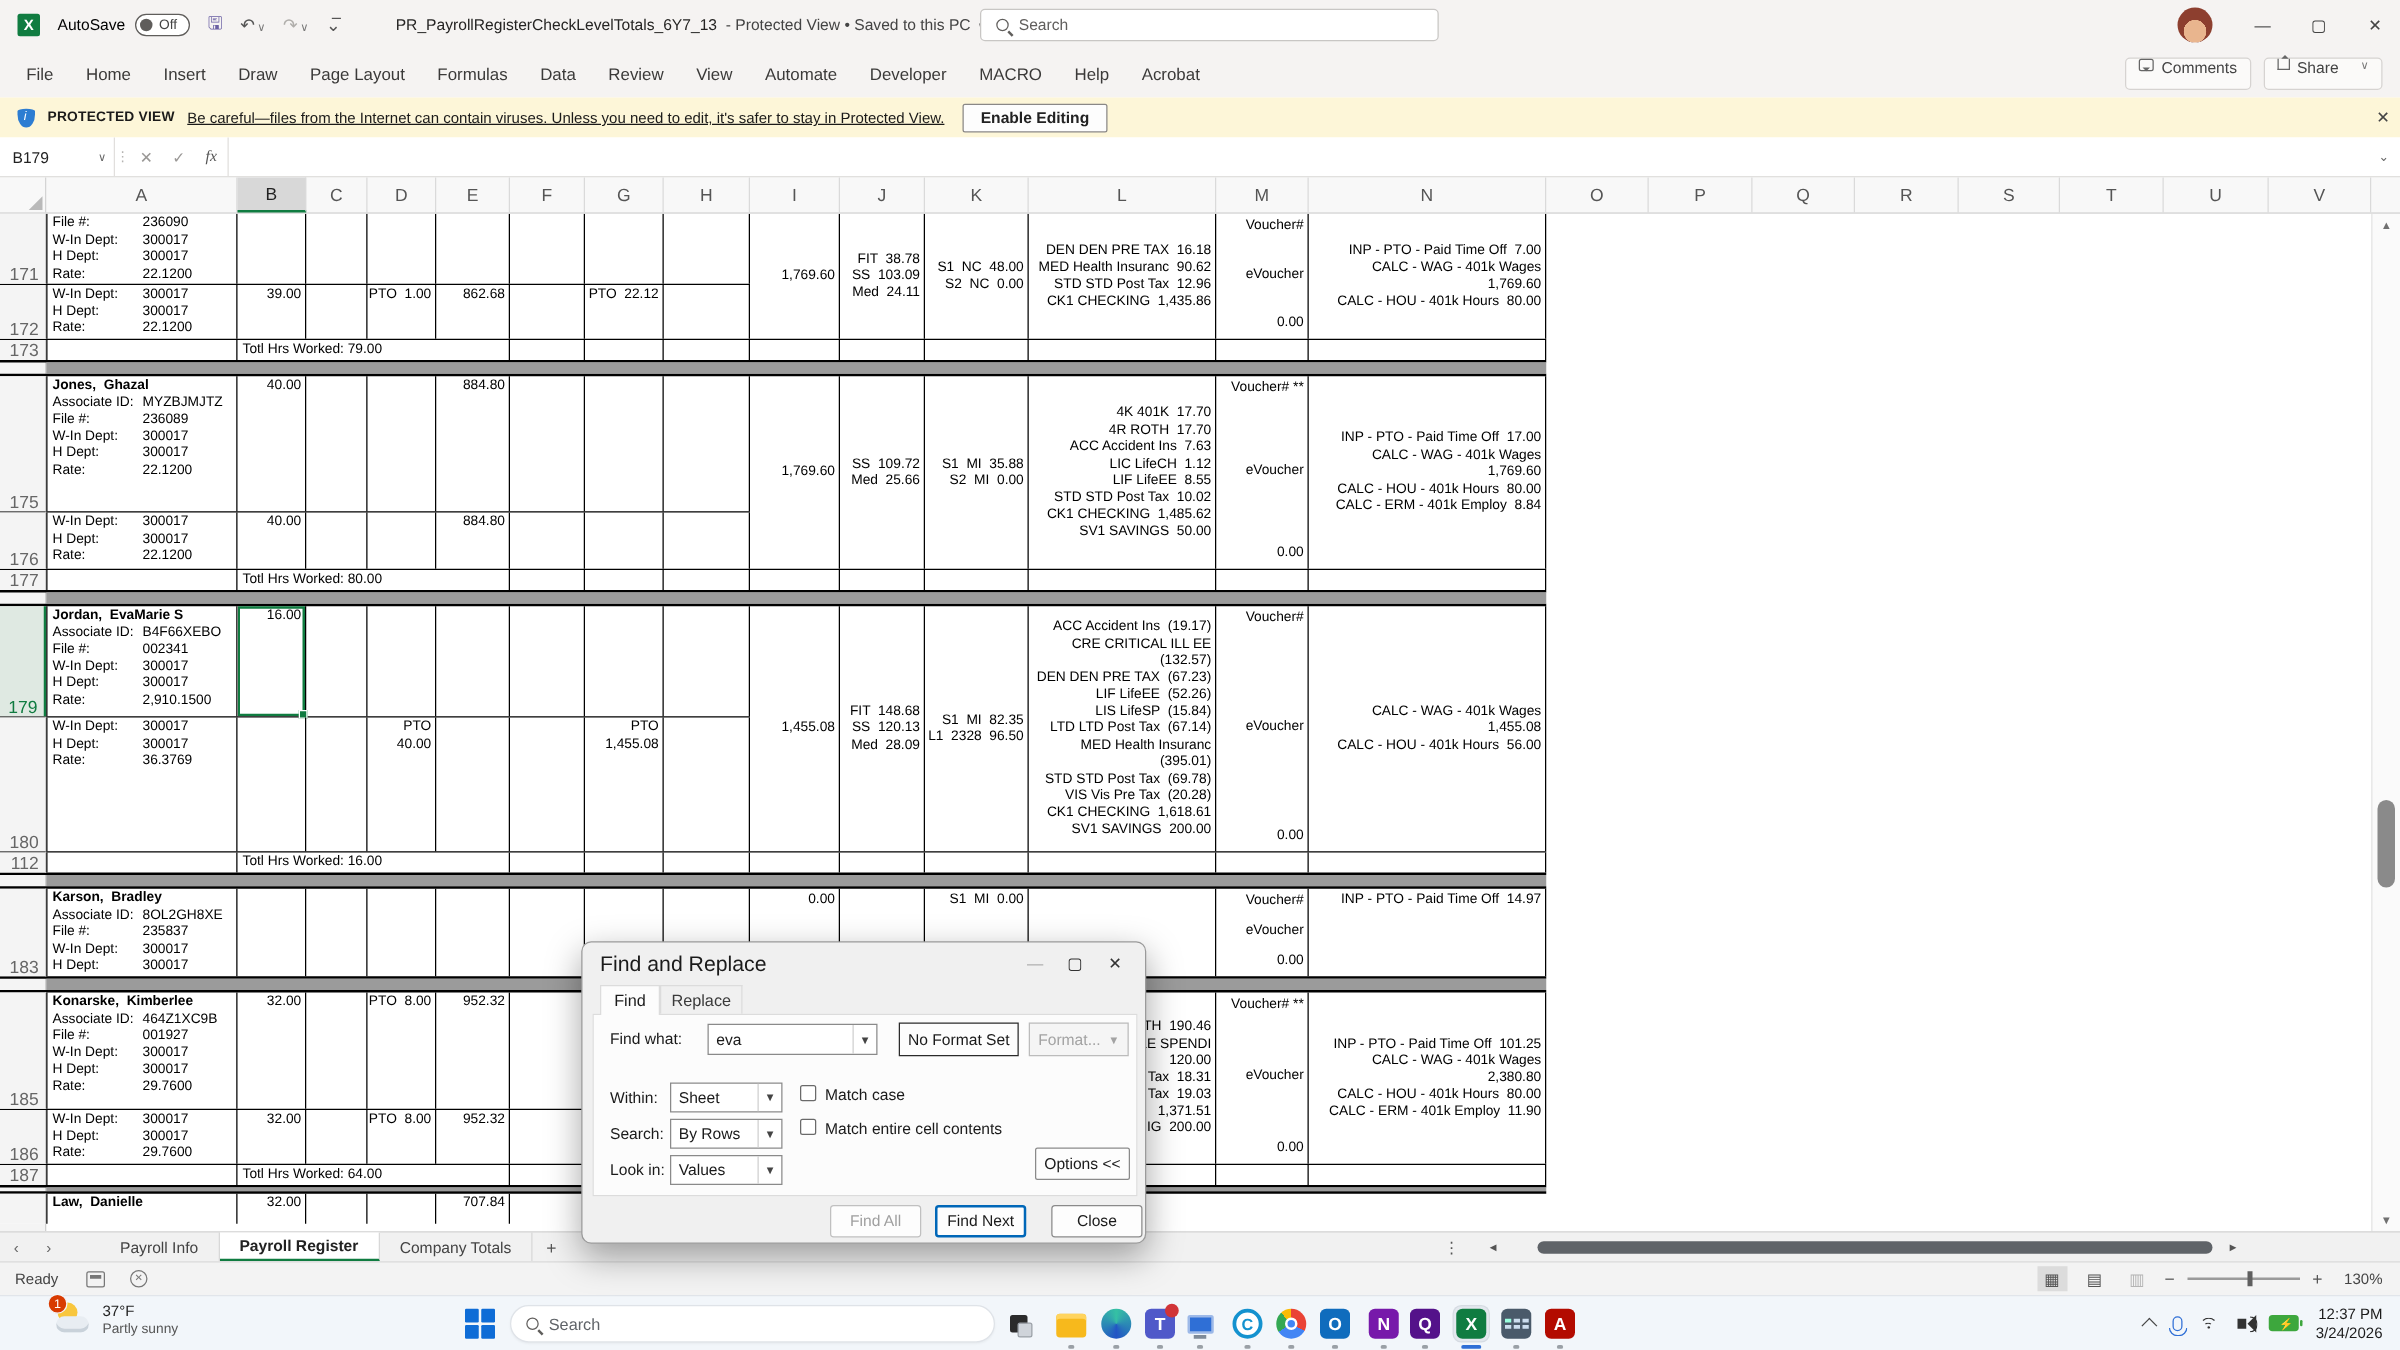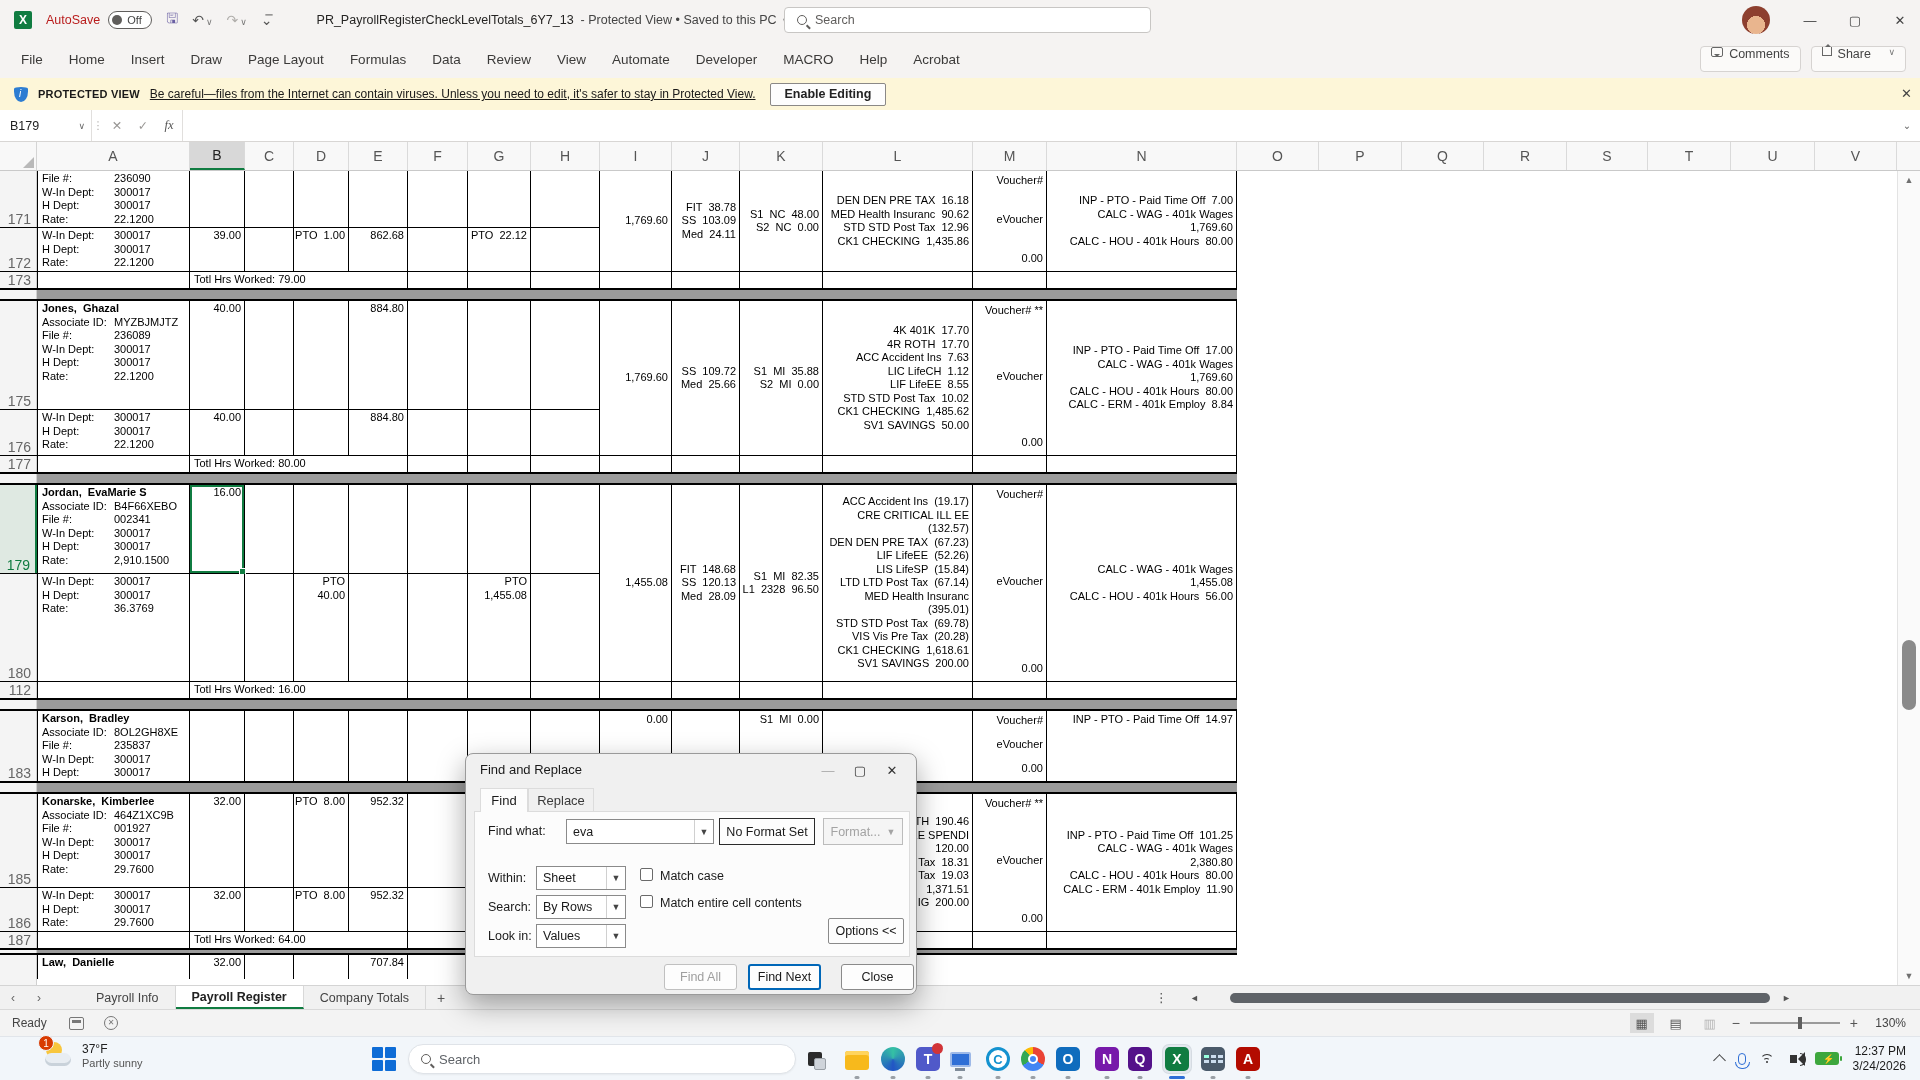--- a/index.html
+++ b/index.html
@@ -5,21 +5,21 @@
   html,body{margin:0;padding:0;background:#777;}
   *{box-sizing:border-box;}
   #screen{position:relative;width:1920px;height:1080px;overflow:hidden;background:#fff;
     font-family:"Liberation Sans",sans-serif;color:#222;}
 
   
   #titlebar{position:absolute;left:0;top:0;width:1920px;height:40px;background:#f5f3f2;
     display:flex;align-items:center;font-size:12.5px;color:#333;}
   .xl-logo{width:18px;height:18px;margin-left:14px;background:#107c41;border-radius:2px;
     color:#fff;font-weight:bold;font-size:12px;display:flex;align-items:center;justify-content:center;}
-  .autosave{margin-left:14px;color:#b91c1c;}
+  .autosave{margin-left:14px;color:#000000;}
   .toggle{margin-left:8px;width:44px;height:18px;border:1px solid #5f5d5b;border-radius:10px;
     display:flex;align-items:center;background:#fff;}
   .knob{width:10px;height:10px;border-radius:50%;background:#5f5d5b;margin-left:3px;}
   .toggle span{margin-left:5px;font-size:11px;color:#444;}
   .tb-ic{margin-left:14px;color:#555;font-size:14px;}
   .dim{color:#b0aeab;}
   .chevL{font-size:9px;color:#777;margin-left:2px;}
   #doc-title{margin-left:44px;color:#252423;font-size:12.5px;white-space:nowrap;}
   #doc-title .sub{color:#444;}
   #title-search{position:absolute;left:784px;top:7px;width:367px;height:26px;background:#fff;
@@ -164,21 +164,21 @@
   .spk{width:7px;height:8px;background:#333;position:relative;margin-right:4px;}
   .spk::before{content:"";position:absolute;left:5px;top:-3px;border:7px solid transparent;border-right-color:#333;transform:translateX(-4px);}
   .spk::after{content:"";position:absolute;left:10px;top:-2px;width:5px;height:11px;border:1.6px solid #333;border-left:none;border-radius:0 6px 6px 0;}
   .batt{width:24px;height:13px;border-radius:3px;background:#3da73d;position:relative;}
   .batt::after{content:"";position:absolute;right:-3px;top:4px;width:2px;height:5px;background:#3da73d;border-radius:1px;}
   .batt i{position:absolute;left:9px;top:2px;color:#fff;font-size:9px;font-style:normal;}
   #clock{font-size:12px;text-align:right;line-height:15px;color:#1b1b1b;}
   
   #dlg{position:absolute;left:465px;top:753px;width:452px;height:242px;background:#f0f0f0;
     border:1px solid #9a9a9a;border-radius:8px;box-shadow:0 10px 28px rgba(0,0,0,.35);z-index:50;font-size:12.5px;color:#1a1a1a;}
-  #dlg-title{position:absolute;left:14px;top:8px;font-size:13px;}
+  #dlg-title{position:absolute;left:14px;top:8px;font-size:17px;}
   .dlg-wbtn{position:absolute;top:6px;width:24px;height:20px;display:flex;align-items:center;justify-content:center;font-size:13px;color:#333;}
   #dlg-min{right:76px;color:#aaa;}
   #dlg-max{right:44px;}
   #dlg-x{right:12px;}
   #dlg-frame{position:absolute;left:8px;top:57px;width:436px;height:146px;background:#fcfcfc;border:1px solid #dcdcdc;}
   .dtab{position:absolute;top:34px;height:24px;display:flex;align-items:center;justify-content:center;font-size:13px;}
   #dtab-find{left:14px;width:48px;background:#fcfcfc;border:1px solid #dcdcdc;border-bottom:none;z-index:2;}
   #dtab-rep{left:62px;width:66px;color:#3a3a3a;border:1px solid #dcdcdc;border-bottom:none;background:#f0f0f0;}
   .dlbl{position:absolute;color:#1a1a1a;}
   .combo{position:absolute;background:#fff;border:1px solid #8a8a8a;display:flex;align-items:center;padding-left:6px;}
@@ -797,21 +797,21 @@
 
   <div id="dlg">
     <div id="dlg-title">Find and Replace</div>
     <div class="dlg-wbtn" id="dlg-min">—</div>
     <div class="dlg-wbtn" id="dlg-max">▢</div>
     <div class="dlg-wbtn" id="dlg-x">✕</div>
     <div class="dtab" id="dtab-find">Find</div>
     <div class="dtab" id="dtab-rep">Replace</div>
     <div id="dlg-frame"></div>
     <div class="dlbl" style="left:22px;top:70px;">Find what:</div>
-    <div class="combo" style="left:100px;top:65px;width:148px;height:25px;">
+    <div class="combo" style="left:100px;top:65px;width:136px;height:25px;">
       <span>eva</span>
         <span class="cchev">▼</span>
       </div>
     <div id="nofmt">No Format Set</div>
     <div id="fmtbtn">
         <span>Format...</span>
         <span class="fchev">▼</span>
       </div>
     <div class="dlbl" style="left:22px;top:117px;">Within:</div>
     <div class="combo" style="left:70px;top:112px;width:90px;height:24px;">

